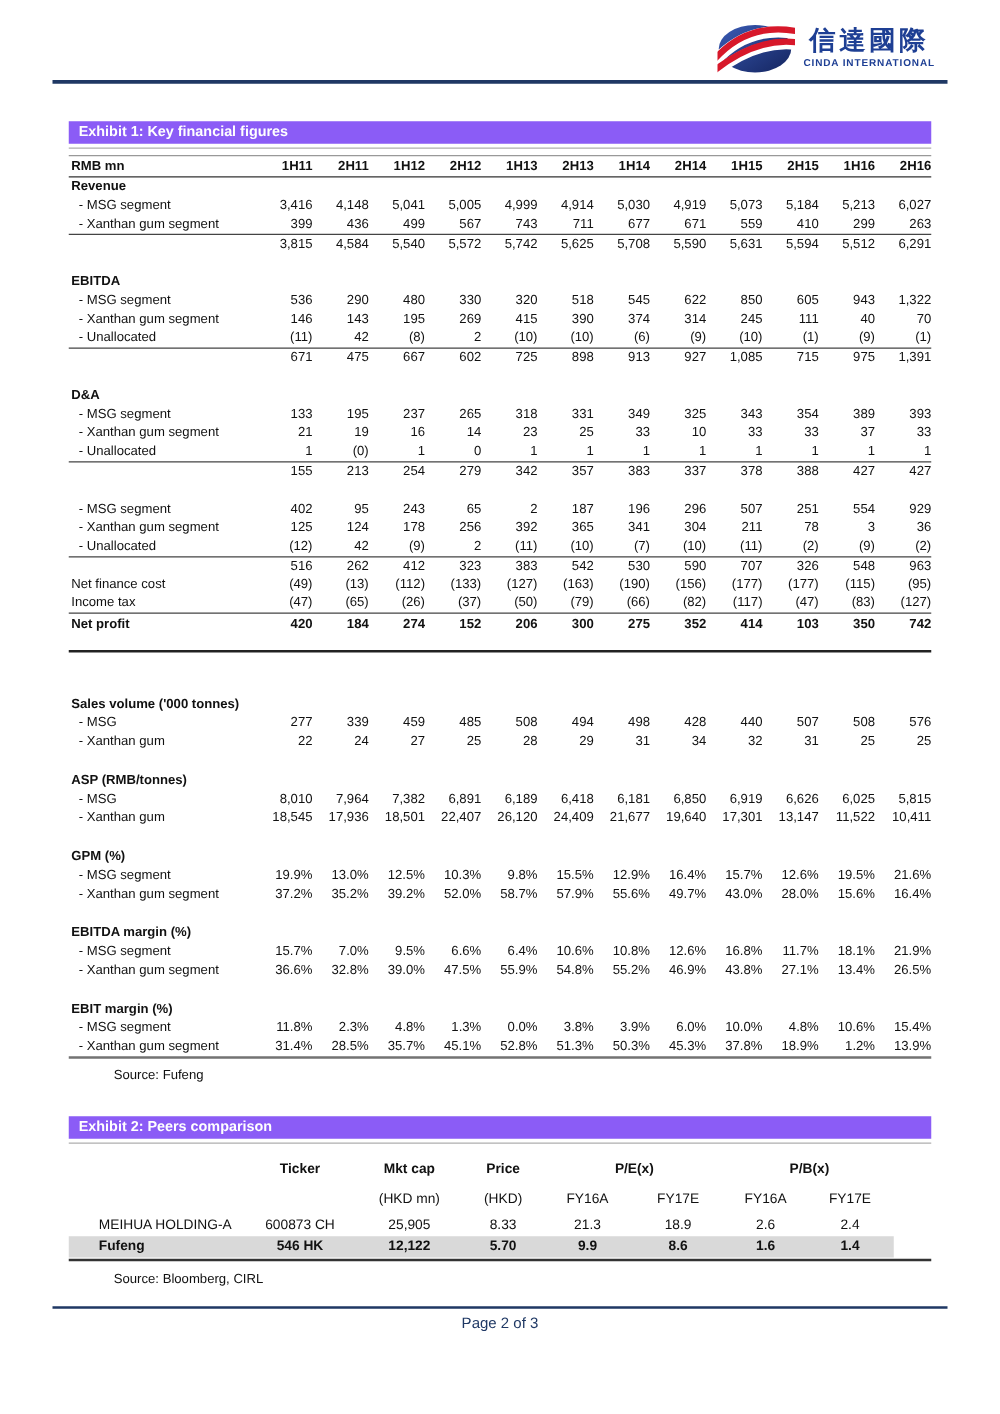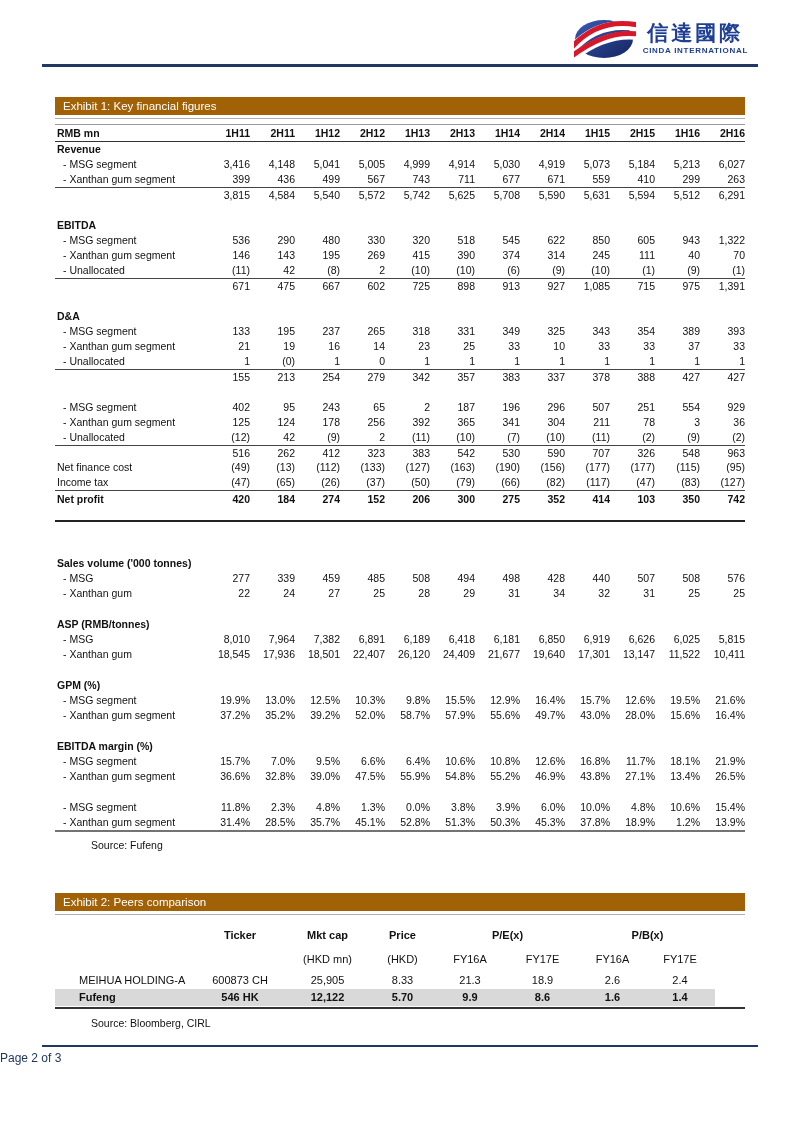--- a/index.html
+++ b/index.html
@@ -11,21 +11,21 @@
   .logo { position:absolute; top:16px; right:52px; display:flex; align-items:center; gap:7px; }
   .logo-text { display:flex; flex-direction:column; align-items:center; }
   .logo-cn { font-size:21px; font-weight:bold; color:#1E3F94; letter-spacing:3px; line-height:24px; white-space:nowrap; }
   .logo-en { font-size:8px; font-weight:bold; color:#1E3F94; letter-spacing:0.7px; line-height:11px; white-space:nowrap; }
   .top-rule { position:absolute; left:42px; top:64px; width:716px; height:3px; background:#1F3864; }
 
   
   .exhibit { position:absolute; left:55px; width:690px; }
   .ex1 { top:97px; }
   .ex2 { top:893px; }
-  .ex-bar { height:18px; line-height:18px; background:#a16207; color:#fff; font-size:11.5px; font-weight:normal; padding-left:8px; }
+  .ex-bar { height:18px; line-height:18px; background:#8b5cf6; color:#fff; font-size:11.5px; font-weight:bold; padding-left:8px; }
   .hairline { height:1px; background:#AFAFAF; margin-top:3px; }
 
   
   .e1-rows { margin-top:5px; border-bottom:2px solid #737373; }
   .trow { display:grid; grid-template-columns:150px repeat(12,45px); height:15px; line-height:15px; font-size:10.5px; }
   .trow .lab { text-align:left; padding-left:2px; white-space:nowrap; overflow:hidden; }
   .trow .val { text-align:right; white-space:nowrap; }
   .trow.header { font-weight:bold; border-top:1px solid #999; border-bottom:1.5px solid #333; height:18px; line-height:17px; }
   .trow.section .lab { font-weight:bold; }
   .trow.item .lab { padding-left:8px; }
@@ -42,21 +42,21 @@
   .e2row .n { text-align:left; padding-left:24px; white-space:nowrap; }
   .e2row.h1 { font-weight:bold; margin-bottom:7px; }
   .e2row.h1 .span2 { grid-column:span 2; }
   .e2row.h2 { margin-bottom:4px; }
   .e2row.highlight { background:#D9D9D9; font-weight:bold; }
   .e2-bottom { width:690px; border-bottom:2px solid #333; margin-top:1px; }
   .ex2 .source-line { margin-top:8px; }
 
   
   .footer-rule { position:absolute; left:42px; top:1045px; width:716px; height:2px; background:#1F3864; }
-  .footer-page { position:absolute; left:0; top:1051px; width:800px; font-size:12px; color:#1F3864; }
+  .footer-page { position:absolute; left:0; top:1051px; width:800px; text-align:center; font-size:12px; color:#1F3864; }
 </style>
 </head>
 <body>
 
 <div class="page">
 
   <div class="logo">
     <svg width="62" height="44" viewBox="0 0 62 44">
       <defs>
         <linearGradient id="lg" x1="0" y1="0" x2="1" y2="1">
@@ -513,20 +513,23 @@
           <span class="val">55.9%</span>
           <span class="val">54.8%</span>
           <span class="val">55.2%</span>
           <span class="val">46.9%</span>
           <span class="val">43.8%</span>
           <span class="val">27.1%</span>
           <span class="val">13.4%</span>
           <span class="val">26.5%</span>
         </div>
         <div class="trow gap"></div>
+        <div class="trow section">
+          <span class="lab">EBIT margin (%)</span>
+        </div>
         <div class="trow item">
           <span class="lab">- MSG segment</span>
           <span class="val">11.8%</span>
           <span class="val">2.3%</span>
           <span class="val">4.8%</span>
           <span class="val">1.3%</span>
           <span class="val">0.0%</span>
           <span class="val">3.8%</span>
           <span class="val">3.9%</span>
           <span class="val">6.0%</span>

